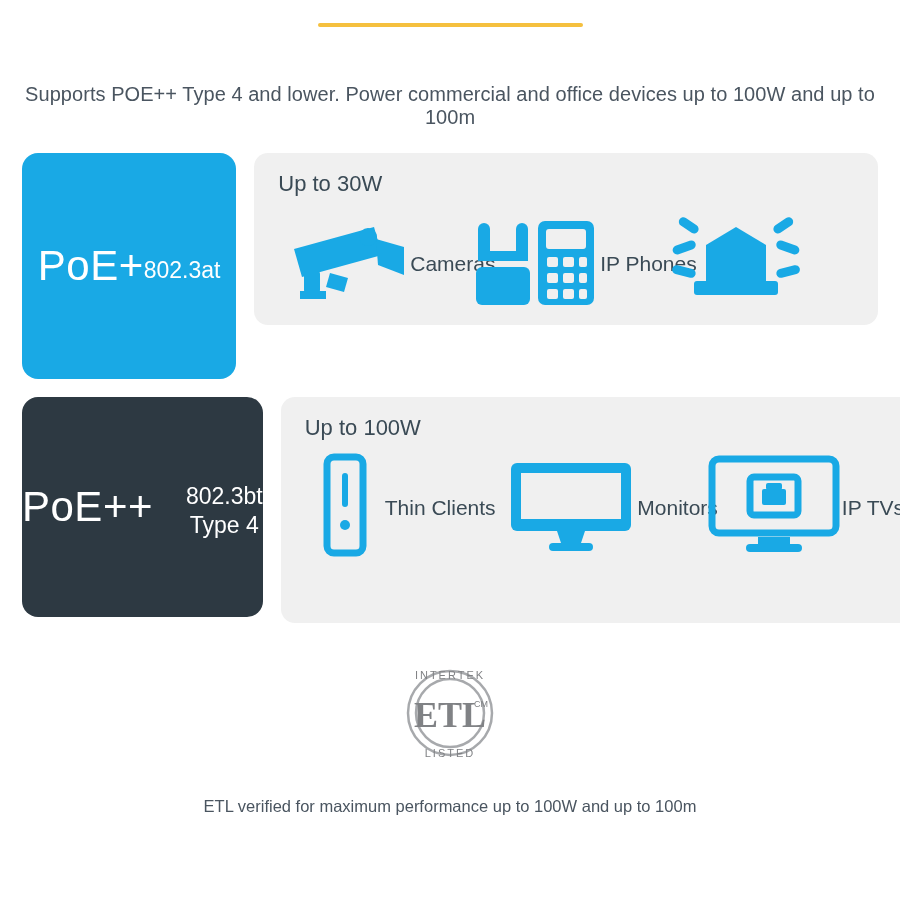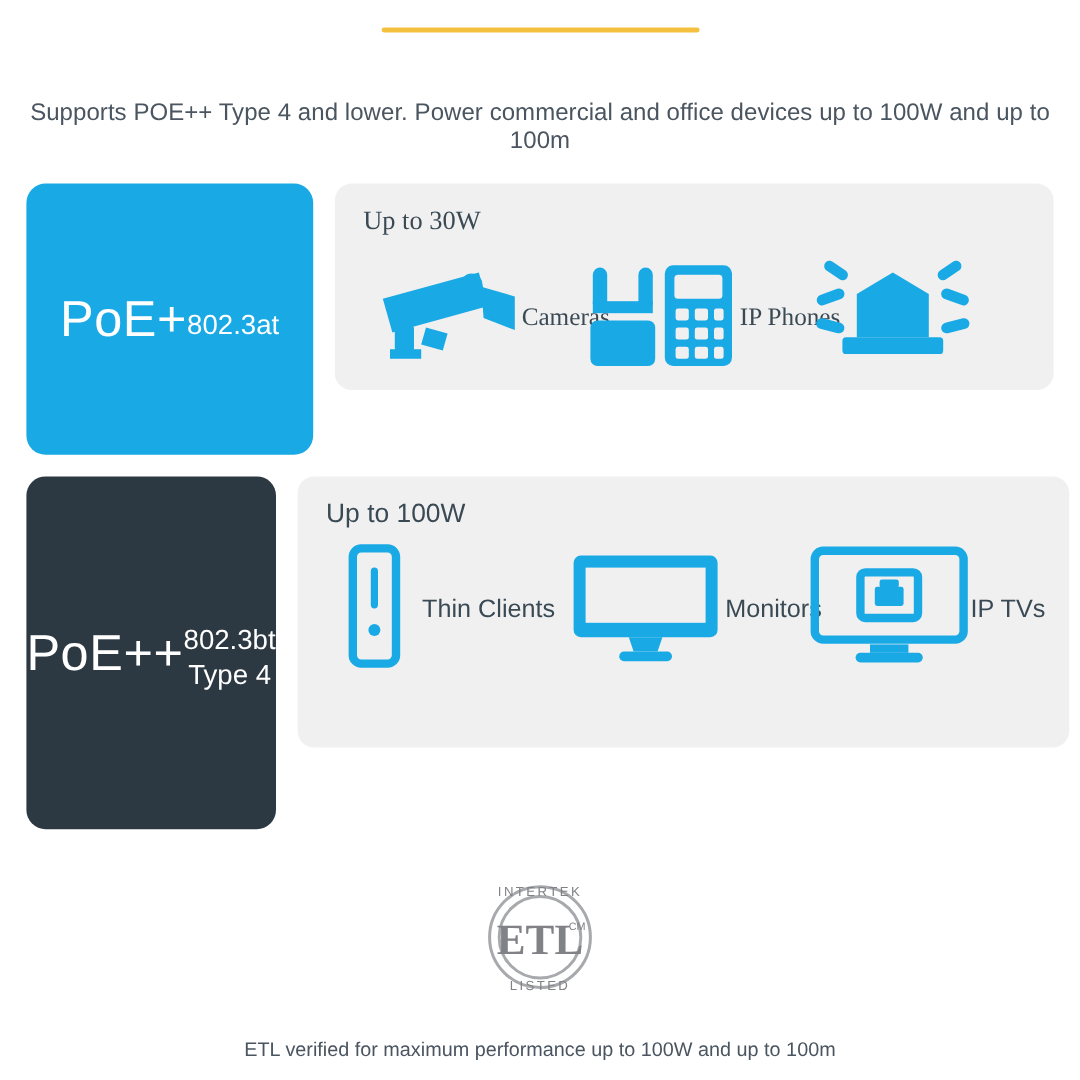--- a/index.html
+++ b/index.html
@@ -117,24 +117,24 @@
     align-items: center;
     justify-content: center;
   }
   .item .label {
     margin-top: 6px;
     font-size: 21px;
     color: #3a4a55;
     font-weight: 400;
     white-space: nowrap;
   }
-  .row1 .panel { height: 172px; font-family: Liberation Serif, serif; }
+  .row1 .panel { height: 172px; }
   .row2 .panel { height: 226px; }
   .row1 .badge { height: 226px; }
-  .row2 .badge { height: 294px; }
+  .row2 .badge { height: 220px; gap: 33px; }
 
   
   .footer {
     margin-top: 34px;
     text-align: center;
   }
   .etl-mark { display: inline-block; }
   .footer .note {
     margin-top: 24px;
     font-size: 16.5px;

